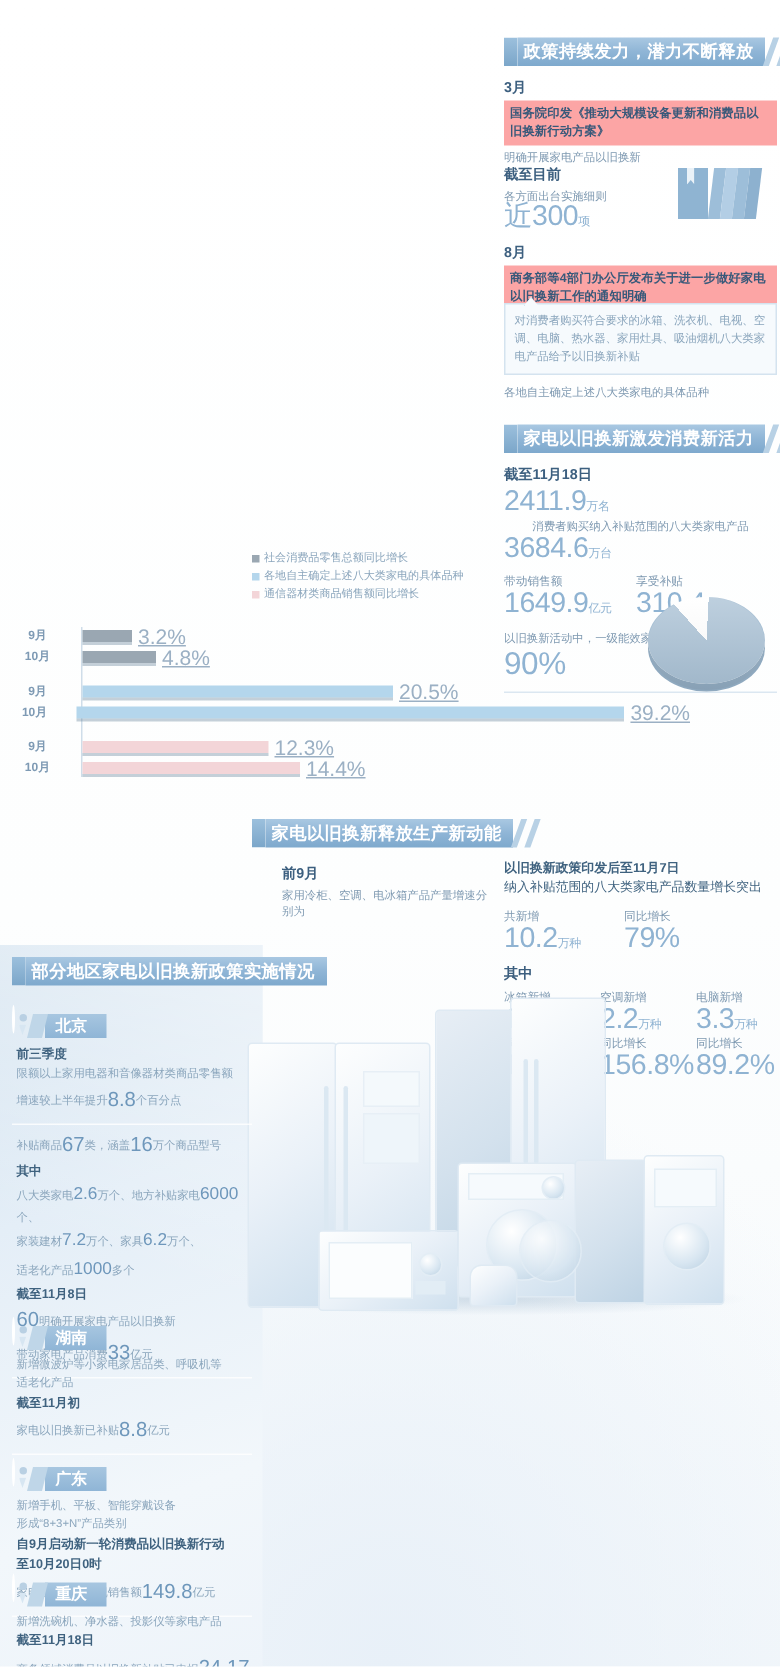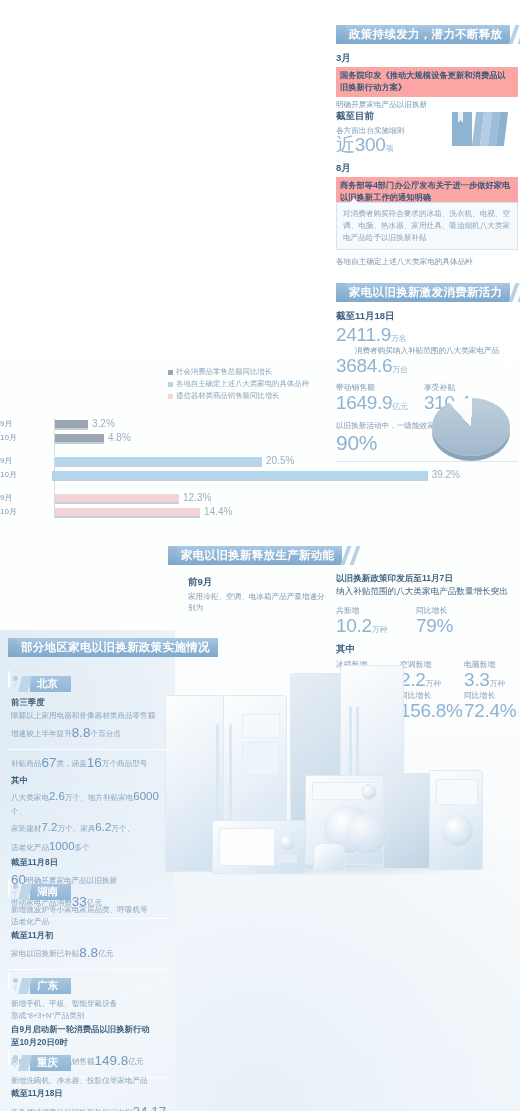--- a/index.html
+++ b/index.html
@@ -67,26 +67,26 @@
      background:linear-gradient(180deg,rgba(255,255,255,.25),rgba(0,0,0,.05));}
 
   
   .chart{position:absolute;left:168px;top:366px;width:176px;}
   .legend{font-size:7.4px;line-height:1.65;color:#8aa5bc;}
   .legend div{display:flex;align-items:center;gap:3px;}
   .legend .sw{width:5px;height:5px;display:inline-block;}
   .axis{position:absolute;left:54px;top:418px;width:1px;height:100px;background:#cfdde9;}
   .rows{position:absolute;left:0px;top:418px;width:460px;}
   .row{display:flex;align-items:center;height:11px;margin-bottom:3px;}
-  .row .rl{width:50px;text-align:left;font-size:8px;font-weight:normal;color:#7e9ab4;
+  .row .rl{width:50px;text-align:center;font-size:8px;font-weight:bold;color:#7e9ab4;
      padding-right:5px;}
   .row .bar{height:8px;position:relative;}
   .row .bar:after{content:"";position:absolute;left:0;bottom:-2px;height:2px;width:100%;
      background:rgba(90,120,145,.35);}
-  .row .val{font-size:10px;color:#9bb0c4;margin-left:4px;white-space:nowrap;}
+  .row .val{font-size:14px;color:#9bb0c4;margin-left:4px;white-space:nowrap;text-decoration:underline;}
   .gap{height:9px;}
 
   
   .region{position:absolute;left:8px;width:160px;}
   .pin{position:relative;height:17px;margin-bottom:3px;}
   .pin .mark{position:absolute;left:0;top:-5px;width:15px;height:19px;}
   .pin .mark .head{width:14px;height:14px;border-radius:50%;
      background:linear-gradient(180deg,#eaf3fa,#c4d9ea);border:1.5px solid #fff;box-sizing:border-box;}
   .pin .mark .dot{position:absolute;left:4.5px;top:4.5px;width:5px;height:5px;border-radius:50%;
      background:#b9d0e3;}
@@ -305,21 +305,21 @@
       </div>
       <div class="lbl">同比增长</div>
       <div class="bigno">156.8%</div>
     </div>
     <div style="width:56px;">
       <div class="lbl">电脑新增</div>
       <div class="bigno">
         <span>3.3</span><small>万种</small>
       </div>
       <div class="lbl">同比增长</div>
-      <div class="bigno">72.4%</div>
+      <div class="bigno">89.2%</div>
     </div>
   </div>
 </div>
 
 <div class="appliances">
   <div class="shadow" style="left:10px;width:340px;bottom:18px;height:22px;"></div>
   <div class="ap" style="left:15px;top:30px;width:58px;height:175px;">
     <span class="ln" style="right:5px;top:28px;width:3px;height:110px;border-radius:2px;"></span>
   </div>
   <div class="ap" style="left:73px;top:30px;width:62px;height:175px;">

